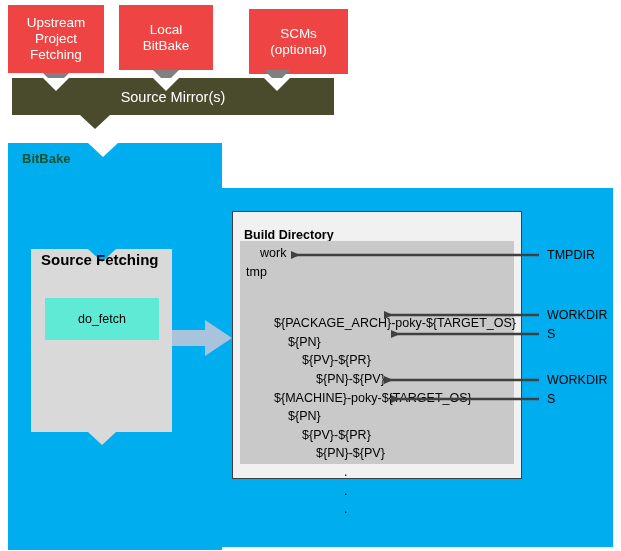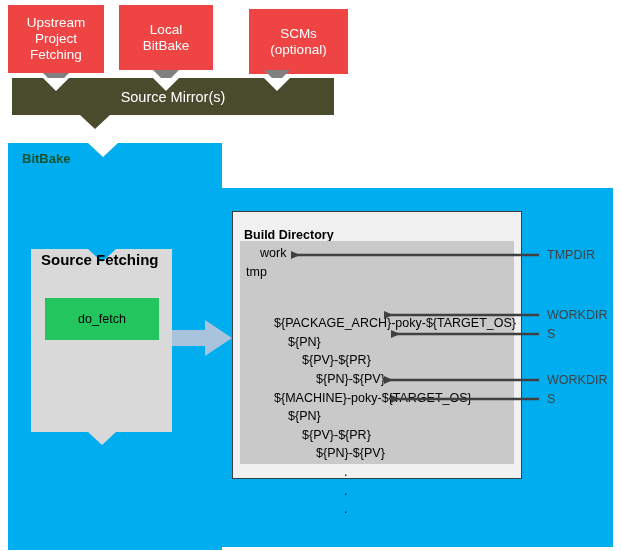--- a/index.html
+++ b/index.html
@@ -68,21 +68,21 @@
 
   
   #fetch-panel{
     left:31px;top:249px;width:141px;height:183px;
     background:#d9d9d9;
   }
   #fetch-title{
     left:41px;top:251px;font-size:15px;font-weight:bold;color:#000000;
   }
   .task-box{
-    background:#22c55e;color:#000000;
+    background:#5eead4;color:#000000;
     display:flex;align-items:center;justify-content:center;
     font-size:12.5px;
   }
   #do-fetch {left:45px;top:298px;width:114px;height:42px;}
   #do-unpack{left:45px;top:355px;width:114px;height:42px;}
   
   #fetch-notch-top{
     left:88px;top:249px;
     width:0;height:0;
     border-left:14px solid transparent;
@@ -113,21 +113,21 @@
     background:#c9c9c9;
   }
   #tree{
     left:246px;top:244px;width:268px;
     font-size:12.5px;line-height:18.6px;color:#000000;
   }
   .tree-line{white-space:pre;}
 
   
   .ptr-label{
-    font-size:12.5px;color:#404040;white-space:nowrap;
+    font-size:12.5px;color:#000000;white-space:nowrap;
   }
   svg#arrows{position:absolute;left:0;top:0;width:621px;height:551px;
     pointer-events:none;}
 </style>
 </head>
 <body>
 
 <div id="stage">
 
   <div class="abs srcbox" id="src-upstream" style="left:8px;top:5px;width:96px;height:68px;">

